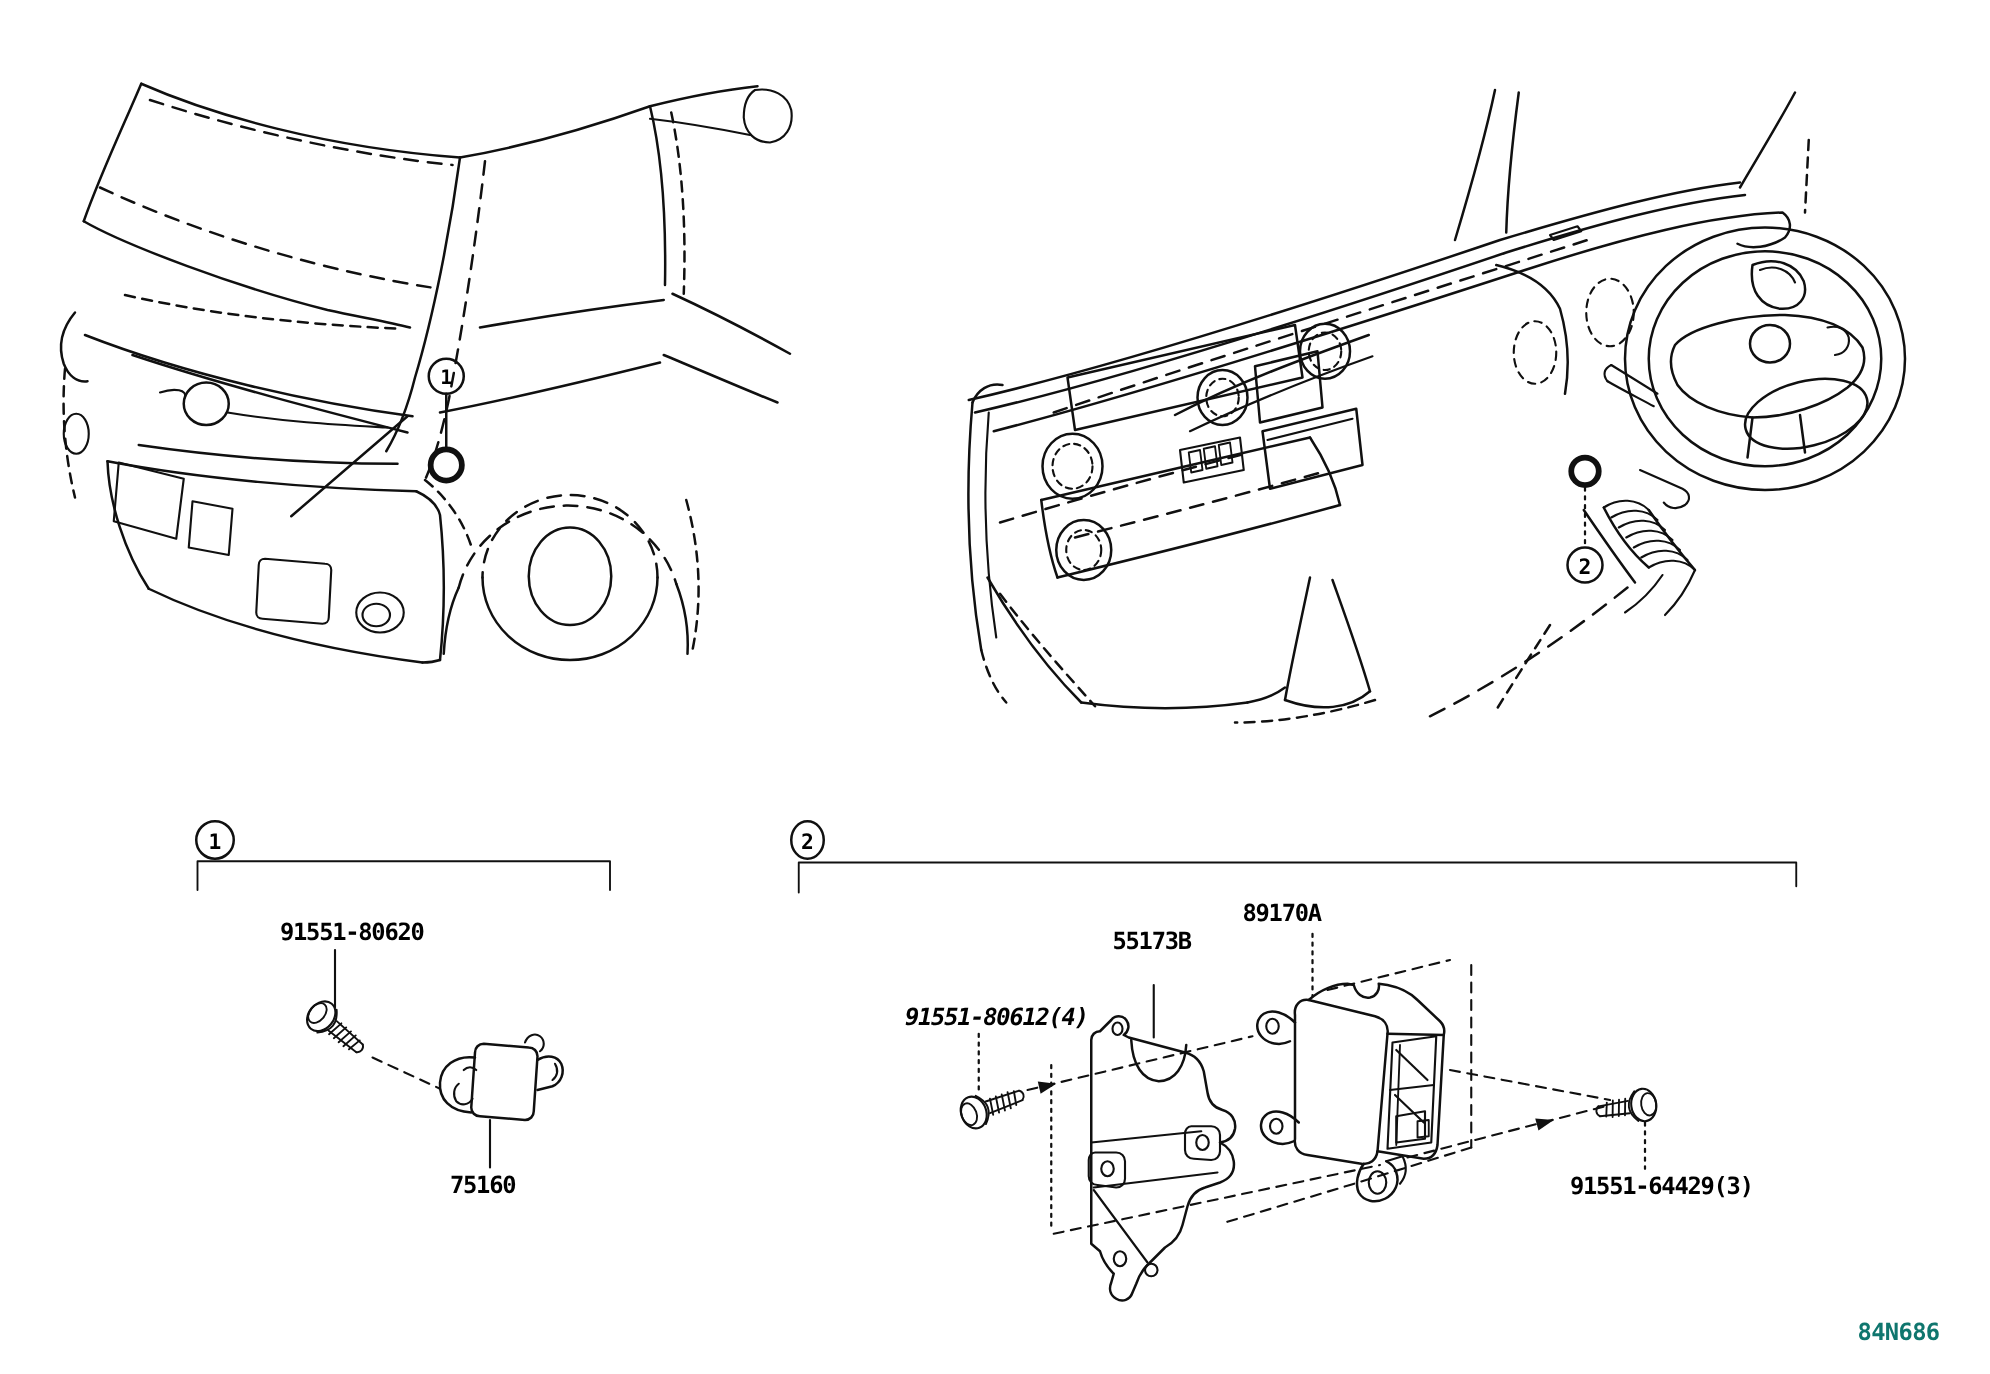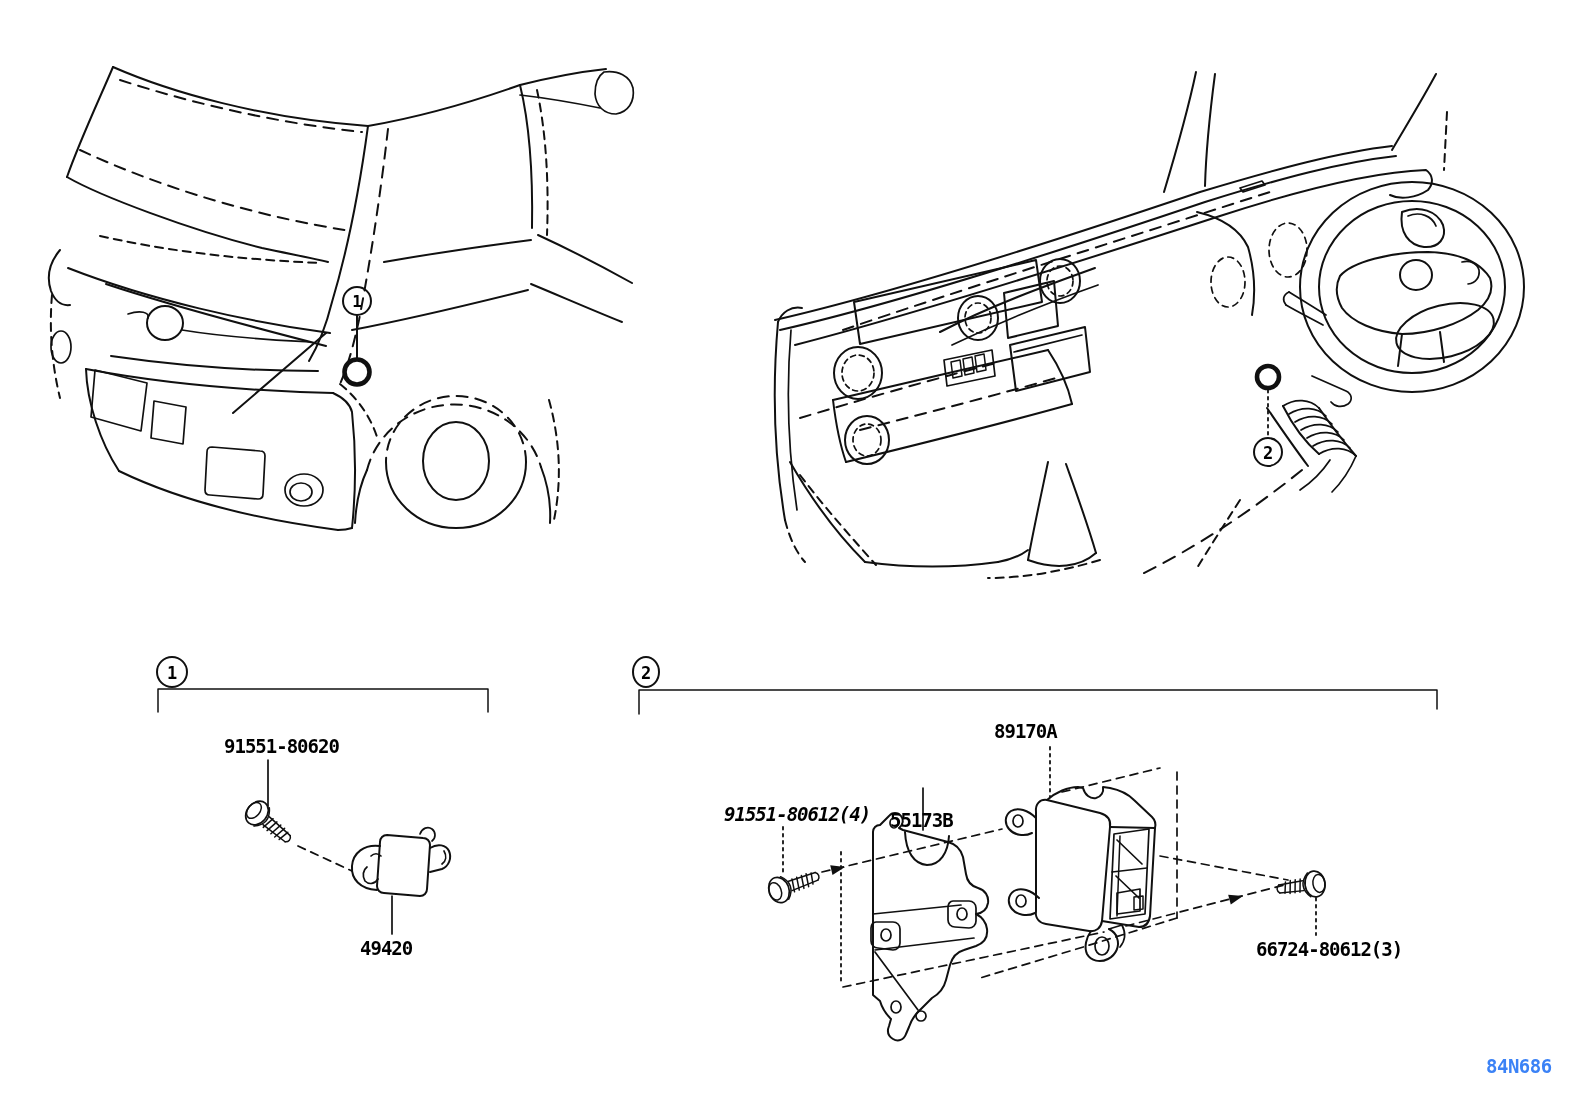--- a/index.html
+++ b/index.html
@@ -13,21 +13,21 @@
   .dash2{stroke-dasharray:8 6;}
   .dash3{stroke-dasharray:13 9;}
   .dot{stroke-dasharray:2.5 4.5;stroke-width:1.8;}
   .boldc{stroke-width:4.6;}
   .cnum{font:700 17px "DejaVu Sans Mono","Liberation Mono",monospace;fill:#000;text-anchor:middle;}
   .cnum-sm{font:700 16px "DejaVu Sans Mono","Liberation Mono",monospace;fill:#000;text-anchor:middle;}
   .arrow{fill:#101010;stroke:none;}
   .plabel{position:absolute;font:700 19px "DejaVu Sans Mono","Liberation Mono",monospace;
           letter-spacing:-1px;color:#000;white-space:nowrap;}
   .codelabel{position:absolute;font:700 19px "DejaVu Sans Mono","Liberation Mono",monospace;
-          letter-spacing:-0.5px;color:#3b82f6;white-space:nowrap;}
+          letter-spacing:-0.5px;color:#0f766e;white-space:nowrap;}
 </style>
 </head>
 <body>
 
 <div id="stage">
 
 <svg id="art" width="1592" height="1099" viewBox="0 0 1592 1099">
 
   <g>
 
@@ -297,25 +297,25 @@
       <path class="ln hair" d="M6,-12 C10,-8 12,-4 12,0 C12,4 10,8 6,12"></path>
       <path class="ln hair" d="M12,-5 L36,-4 M12,5 L36,4"></path>
       <path class="ln hair" d="M16,-6 L14,7 M21,-6 L19,7 M26,-6 L24,7 M31,-5 L29,6"></path>
       <path class="ln hair" d="M36,-4 C39,-2 39,2 36,4"></path>
     </g>
   </g>
 </svg>
 
 <div class="plabel" style="left:224px;top:735px;">91551-80620</div>
 
-<div class="plabel" style="left:360px;top:937px;">49420</div>
+<div class="plabel" style="left:360px;top:937px;">75160</div>
 
 <div class="plabel" style="left:724px;top:803px;font-style:italic;">91551-80612(4)</div>
 
-<div class="plabel" style="left:890px;top:809px;">55173B</div>
+<div class="plabel" style="left:890px;top:742px;">55173B</div>
 
 <div class="plabel" style="left:994px;top:720px;">89170A</div>
 
-<div class="plabel" style="left:1256px;top:938px;">66724-80612(3)</div>
+<div class="plabel" style="left:1256px;top:938px;">91551-64429(3)</div>
 
 <div class="codelabel" style="left:1486px;top:1055px;">84N686</div>
 
 </div>
 
 </body></html>

